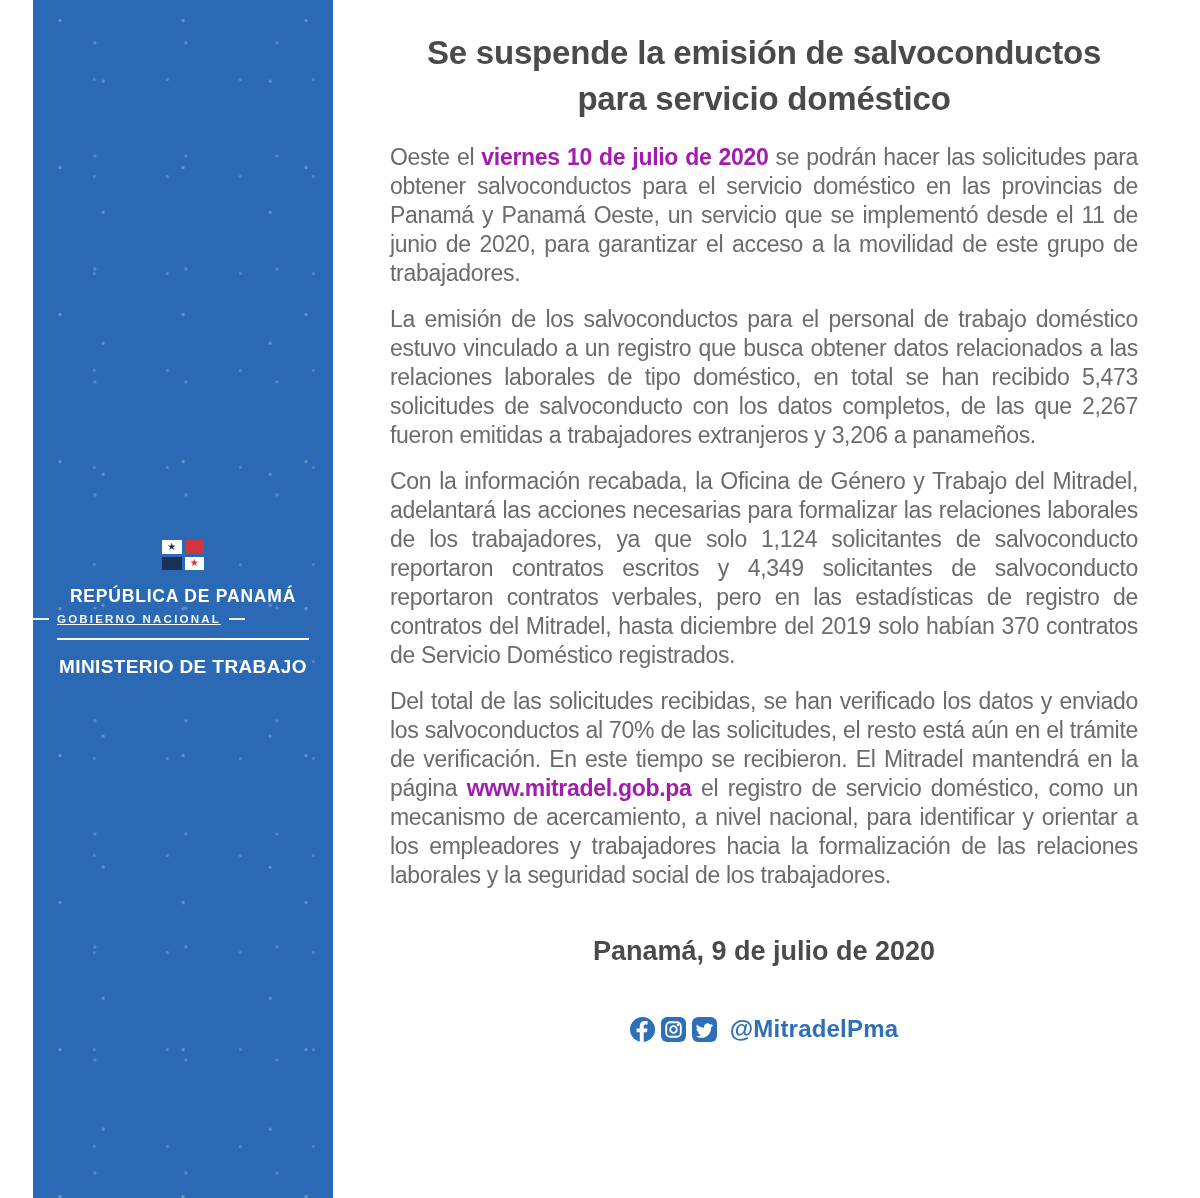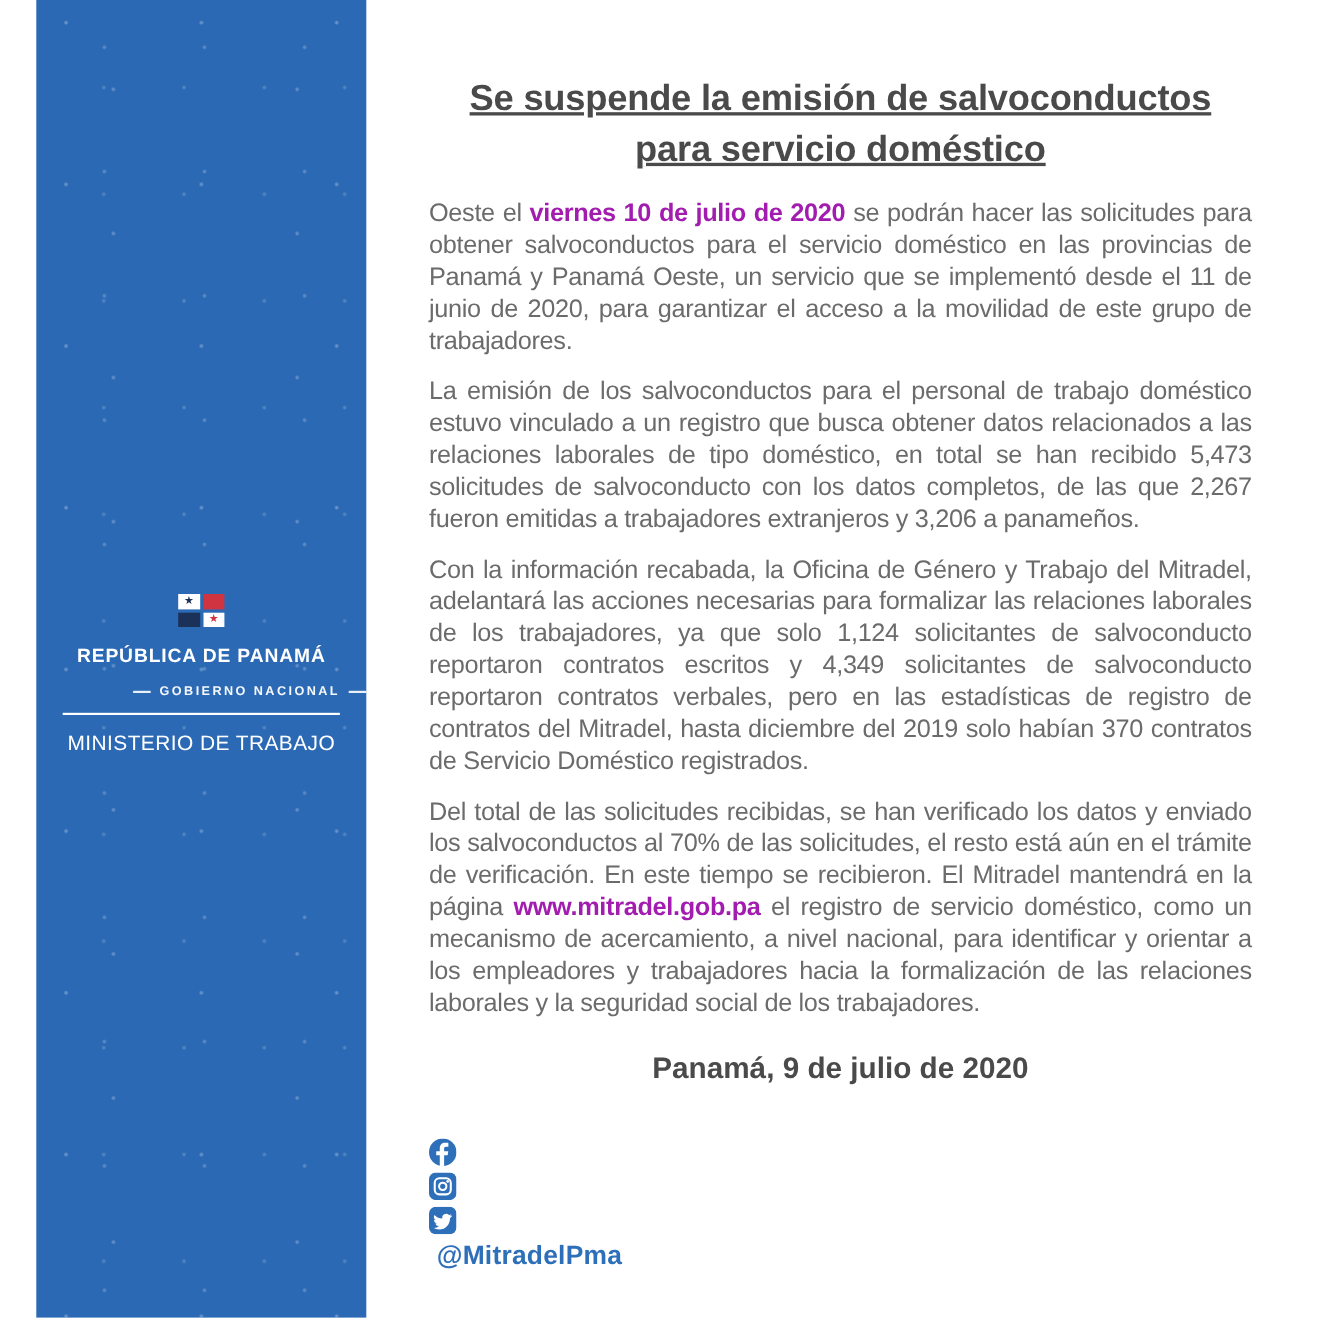--- a/index.html
+++ b/index.html
@@ -35,51 +35,51 @@
   .q.white { background: #ffffff; }
   .q.red   { background: #d13441; }
   .q.navy  { background: #1c3157; }
   .star { font-size: 10px; line-height: 1; }
   .star.blue { color: #1c3157; }
   .star.red  { color: #d13441; }
   .republic {
     margin-top: 16px; font-size: 17.5px; font-weight: bold; letter-spacing: 0.8px;
   }
   .gov-row {
-    margin-top: 16px; display: flex; align-items: center; justify-content: flex-end; gap: 8px;
+    margin-top: 6px; display: flex; align-items: center; justify-content: flex-start; gap: 8px; text-decoration: underline;
   }
   .gov-text { font-size: 11.5px; font-weight: bold; letter-spacing: 2.2px; opacity: .95; }
   .dash { width: 16px; height: 2px; background: rgba(255,255,255,.9); }
   .divider { margin: 13px auto 0; width: 252px; height: 2px; background: #ffffff; }
   .ministry {
-    margin-top: 14px; font-size: 19px; font-weight: normal;
+    margin-top: 14px; font-size: 19px; font-weight: bold;
     line-height: 1.35; letter-spacing: 0.4px;
   }
 
   
   .content { position: absolute; left: 390px; top: 0; width: 748px; }
   .title {
-    margin: 66px 0 22px; text-align: center;
+    margin: 30px 0 22px; text-align: center;
     font-size: 33px; font-weight: bold; line-height: 1.38;
-    color: #4a4a4a; letter-spacing: -0.2px; text-decoration: underline;
+    color: #4a4a4a; letter-spacing: -0.2px;
   }
   .para {
     margin: 0 0 17px; font-size: 23px; line-height: 29px;
     color: #6b6b6b; text-align: justify; letter-spacing: -0.3px;
   }
   .para b { color: #a21caf; }
   .dateline {
-    margin-top: 30px; text-align: center;
+    margin-top: 46px; text-align: center;
     font-size: 27px; font-weight: bold; color: #4a4a4a;
   }
 
   
   .footer {
     margin-top: 48px;
-    display: flex; align-items: flex-start; justify-content: center; gap: 6px; flex-direction: column;
+    display: flex; align-items: center; justify-content: center; gap: 6px;
   }
   .social { width: 25px; height: 25px; display: block; }
   .handle {
     margin-left: 7px; font-size: 24px; font-weight: bold;
     color: #2e6fba; letter-spacing: 0.2px;
   }
 </style>
 </head>
 <body>
 

